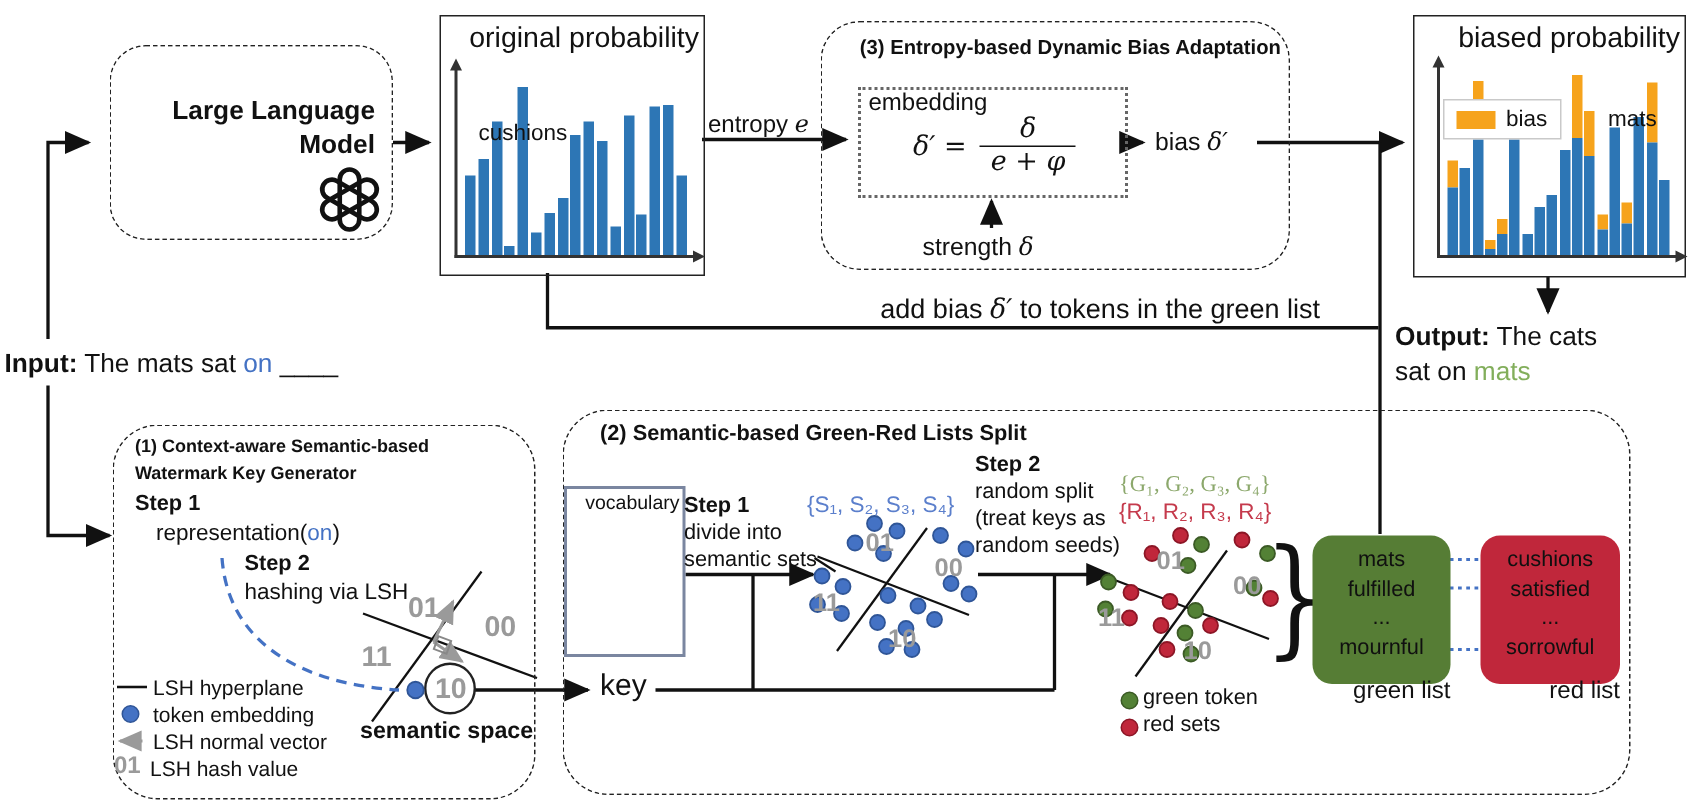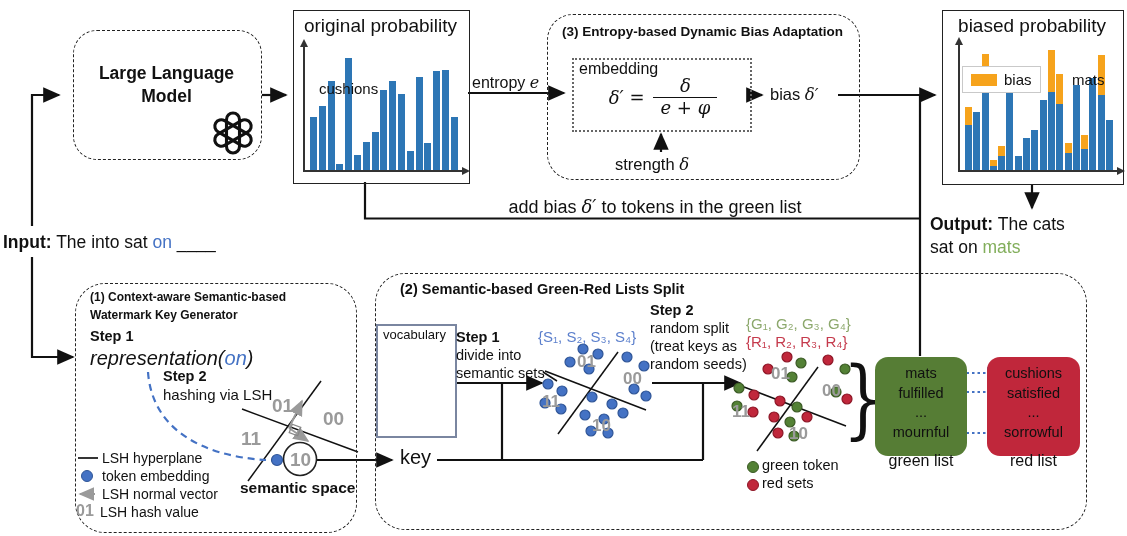--- a/index.html
+++ b/index.html
@@ -7,21 +7,21 @@
           font-family:"Liberation Sans",sans-serif;color:#111;}
   .abs{position:absolute;}
   svg#overlay{position:absolute;left:0;top:0;z-index:1;pointer-events:none;}
   .txt{z-index:2;}
   .b{font-weight:bold;}
   .dashbox{border:1.6px dashed #222;border-radius:26px;z-index:2;}
   .solidbox{border:1.6px solid #222;z-index:2;}
   .mathit{font-family:"DejaVu Serif",serif;font-style:italic;}
   .gray{color:#9a9a9a;font-weight:bold;}
   .blue{color:#4472C4;}
-  .center{text-align:center;}
+  .center{text-align:right;}
   
   .chart{position:absolute;border-left:2px solid #333;border-bottom:2px solid #333;z-index:2;}
   .yArrow{position:absolute;left:-5px;top:-7px;width:0;height:0;
           border-left:4px solid transparent;border-right:4px solid transparent;border-bottom:8px solid #333;}
   .xArrow{position:absolute;right:-7px;bottom:-5px;width:0;height:0;
           border-top:4px solid transparent;border-bottom:4px solid transparent;border-left:8px solid #333;}
   .bars{position:absolute;left:5px;right:4px;bottom:0;display:flex;align-items:flex-end;}
   .barWrap{display:flex;flex-direction:column;justify-content:flex-end;flex:0 0 auto;width:7px;}
   .seg{width:7px;}
   .legendbox{position:absolute;display:flex;align-items:center;gap:7px;background:#fff;
@@ -312,29 +312,29 @@
     <span style="width:26px;height:12px;background:#F6A31C;display:inline-block;"></span>
     <span style="font-size:15px;">bias</span>
   </div>
   <div class="abs txt" style="left:1072px;top:71px;font-size:15px;">mats</div>
 
   <div class="abs txt" style="left:930px;top:213px;width:195px;font-size:17.5px;line-height:23px;">
     <span class="b">Output:</span><span> The cats</span><br>
     <span>sat on </span><span style="color:#82AE5B;">mats</span>
   </div>
 
-  <div class="abs txt" style="left:3px;top:232px;font-size:17.5px;"><span class="b">Input:</span><span> The into sat </span><span class="blue">on</span><span> ____</span></div>
+  <div class="abs txt" style="left:3px;top:232px;font-size:17.5px;"><span class="b">Input:</span><span> The mats sat </span><span class="blue">on</span><span> ____</span></div>
 
   <div class="abs dashbox" style="left:75px;top:283px;width:280px;height:248px;border-radius:30px;"></div>
   <div class="abs txt b" style="left:90px;top:289px;font-size:12px;line-height:17.5px;">
     <span>(1) Context-aware Semantic-based</span><br>
     <span>Watermark Key Generator</span>
   </div>
   <div class="abs txt b" style="left:90px;top:328px;font-size:14.5px;">Step 1</div>
-  <div class="abs txt" style="left:90px;top:347px;font-size:20px;font-style:italic;"><span>representation(</span><span class="blue">on</span><span>)</span></div>
+  <div class="abs txt" style="left:104px;top:347px;font-size:15px;"><span>representation(</span><span class="blue">on</span><span>)</span></div>
   <div class="abs txt b" style="left:163px;top:368px;font-size:14.5px;">Step 2</div>
   <div class="abs txt" style="left:163px;top:386px;font-size:15px;">hashing via LSH</div>
 
   <div class="abs txt gray" style="left:272px;top:395px;font-size:19px;">01</div>
   <div class="abs txt gray" style="left:323px;top:408px;font-size:19px;">00</div>
   <div class="abs txt gray" style="left:241px;top:428px;font-size:19px;">11</div>
   <div class="abs txt gray" style="left:290px;top:449px;font-size:19px;">10</div>
 
   <div class="abs txt b" style="left:240px;top:479px;font-size:15.5px;">semantic space</div>
 
@@ -366,21 +366,21 @@
   <div class="abs txt gray" style="left:542px;top:392px;font-size:17px;">11</div>
   <div class="abs txt gray" style="left:592px;top:416px;font-size:17px;">10</div>
 
   <div class="abs txt" style="left:650px;top:301px;font-size:14.5px;line-height:18px;">
     <span class="b">Step 2</span><br>
     <span>random split</span><br>
     <span>(treat keys as</span><br>
     <span>random seeds)</span>
   </div>
 
-  <div class="abs txt" style="left:746px;top:315px;font-size:15px;color:#8CA86C;">{G₁, G₂, G₃, G₄}</div>
+  <div class="abs txt" style="left:746px;top:315px;font-size:15px;color:#8CA86C;font-family:Liberation Serif, serif;">{G₁, G₂, G₃, G₄}</div>
   <div class="abs txt" style="left:746px;top:333px;font-size:15px;color:#C53A4C;">{R₁, R₂, R₃, R₄}</div>
 
   <div class="abs txt gray" style="left:771px;top:364px;font-size:17px;">01</div>
   <div class="abs txt gray" style="left:822px;top:381px;font-size:17px;">00</div>
   <div class="abs txt gray" style="left:732px;top:402px;font-size:17px;">11</div>
   <div class="abs txt gray" style="left:789px;top:424px;font-size:17px;">10</div>
 
   <div class="abs txt brace" style="left:836px;top:348px;font-size:86px;line-height:100px;">}</div>
 
   <span class="abs txt dotlegend" style="left:747px;top:461px;background:#538135;border:1px solid #3B5A25;"></span>

